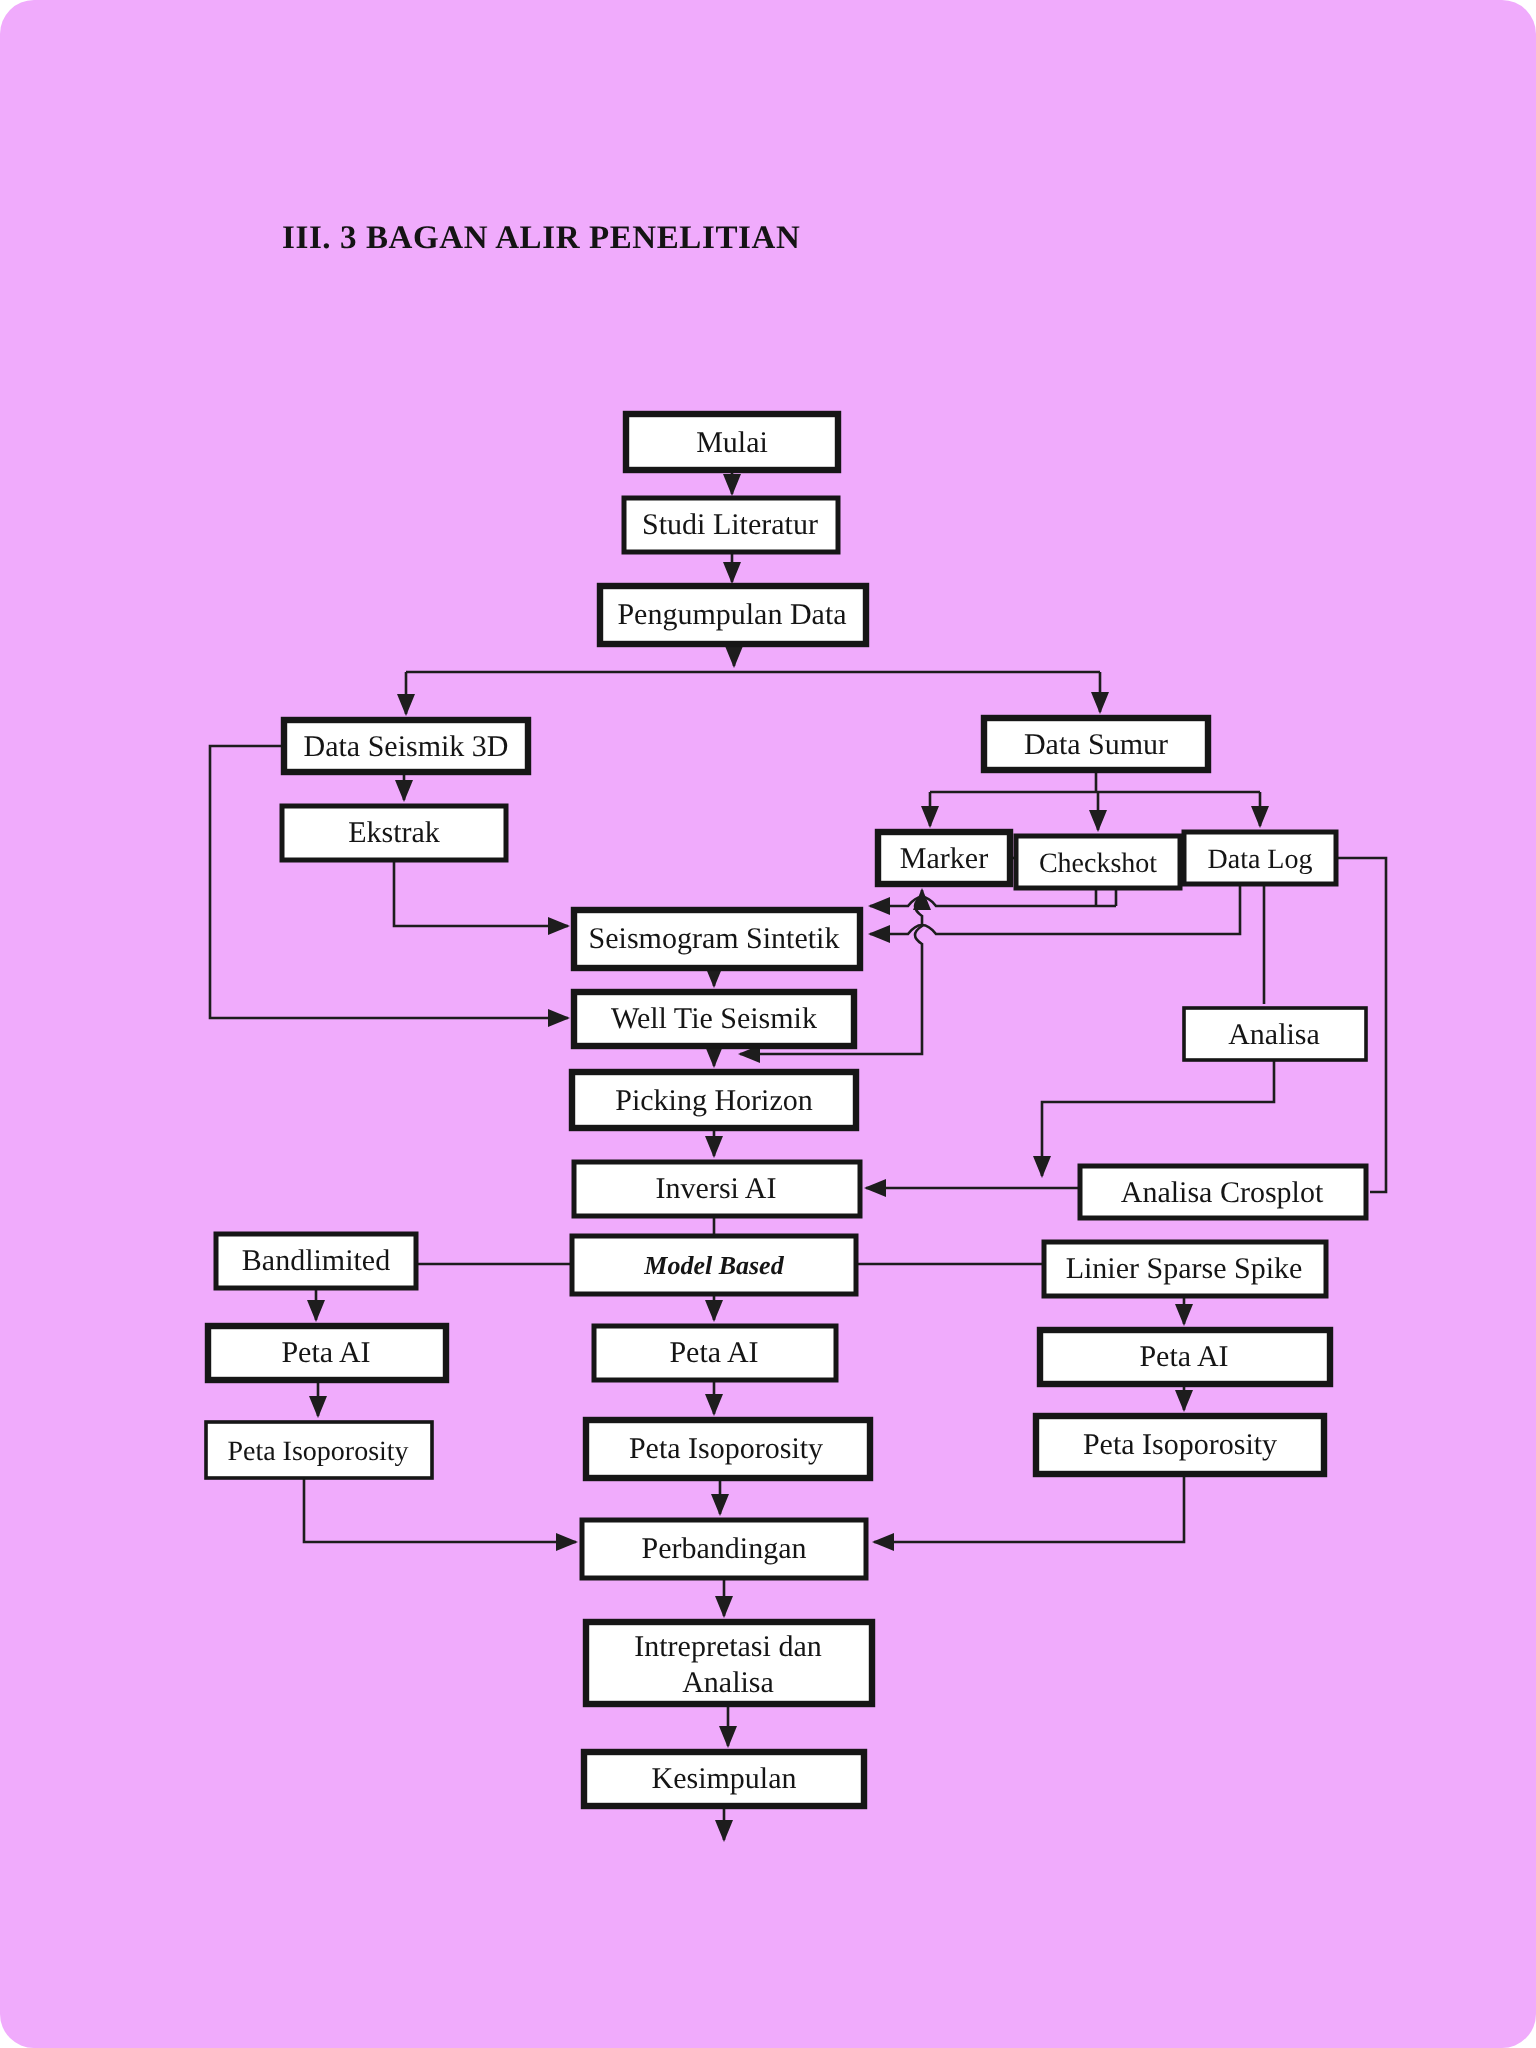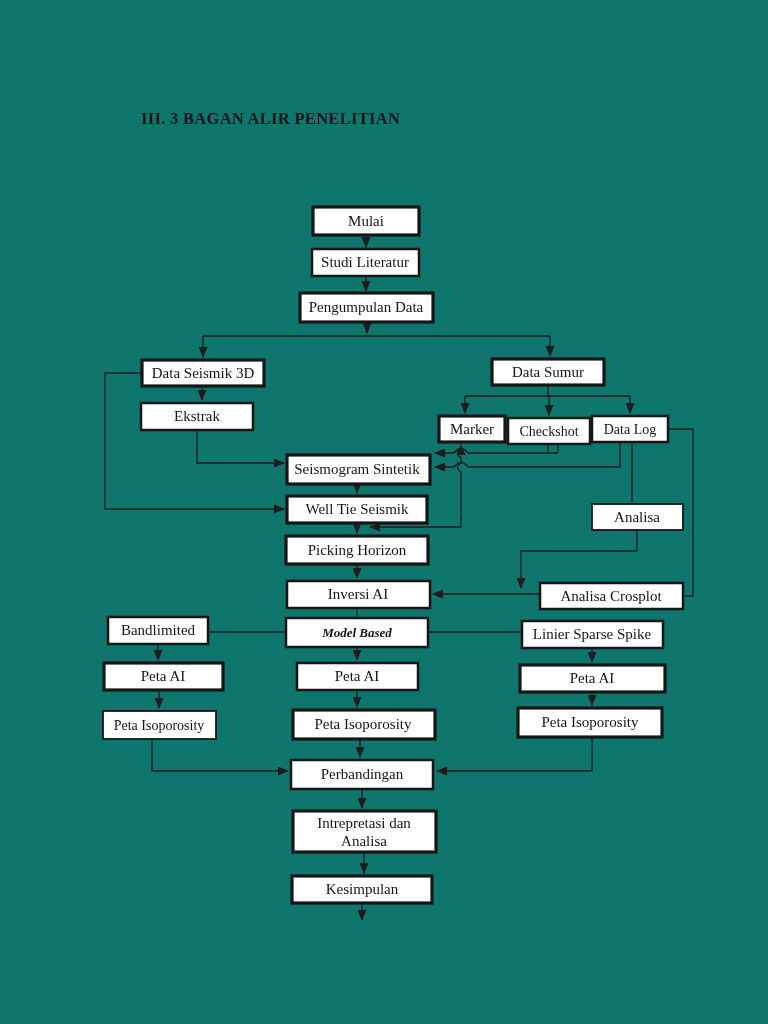--- a/index.html
+++ b/index.html
@@ -1,16 +1,16 @@
 <!DOCTYPE html>
 <html><head>
 <meta charset="utf-8">
 <style>
   html,body{margin:0;padding:0;background:#ffffff;}
-  .page{position:relative;width:768px;height:1024px;background:#0f766e;overflow:hidden;}
+  .page{position:relative;width:768px;height:1024px;background:#f0abfc;overflow:hidden;border-radius:17px;}
   svg{display:block;}
   .title-text{
     font-family:"Liberation Serif","DejaVu Serif",serif;
     font-weight:bold;font-size:16.5px;fill:#141414;letter-spacing:.3px;
   }
   .node-label{
     font-family:"Liberation Serif","DejaVu Serif",serif;
     font-size:15px;fill:#151515;text-anchor:middle;
   }
   .node-label.small{font-size:14px;}

